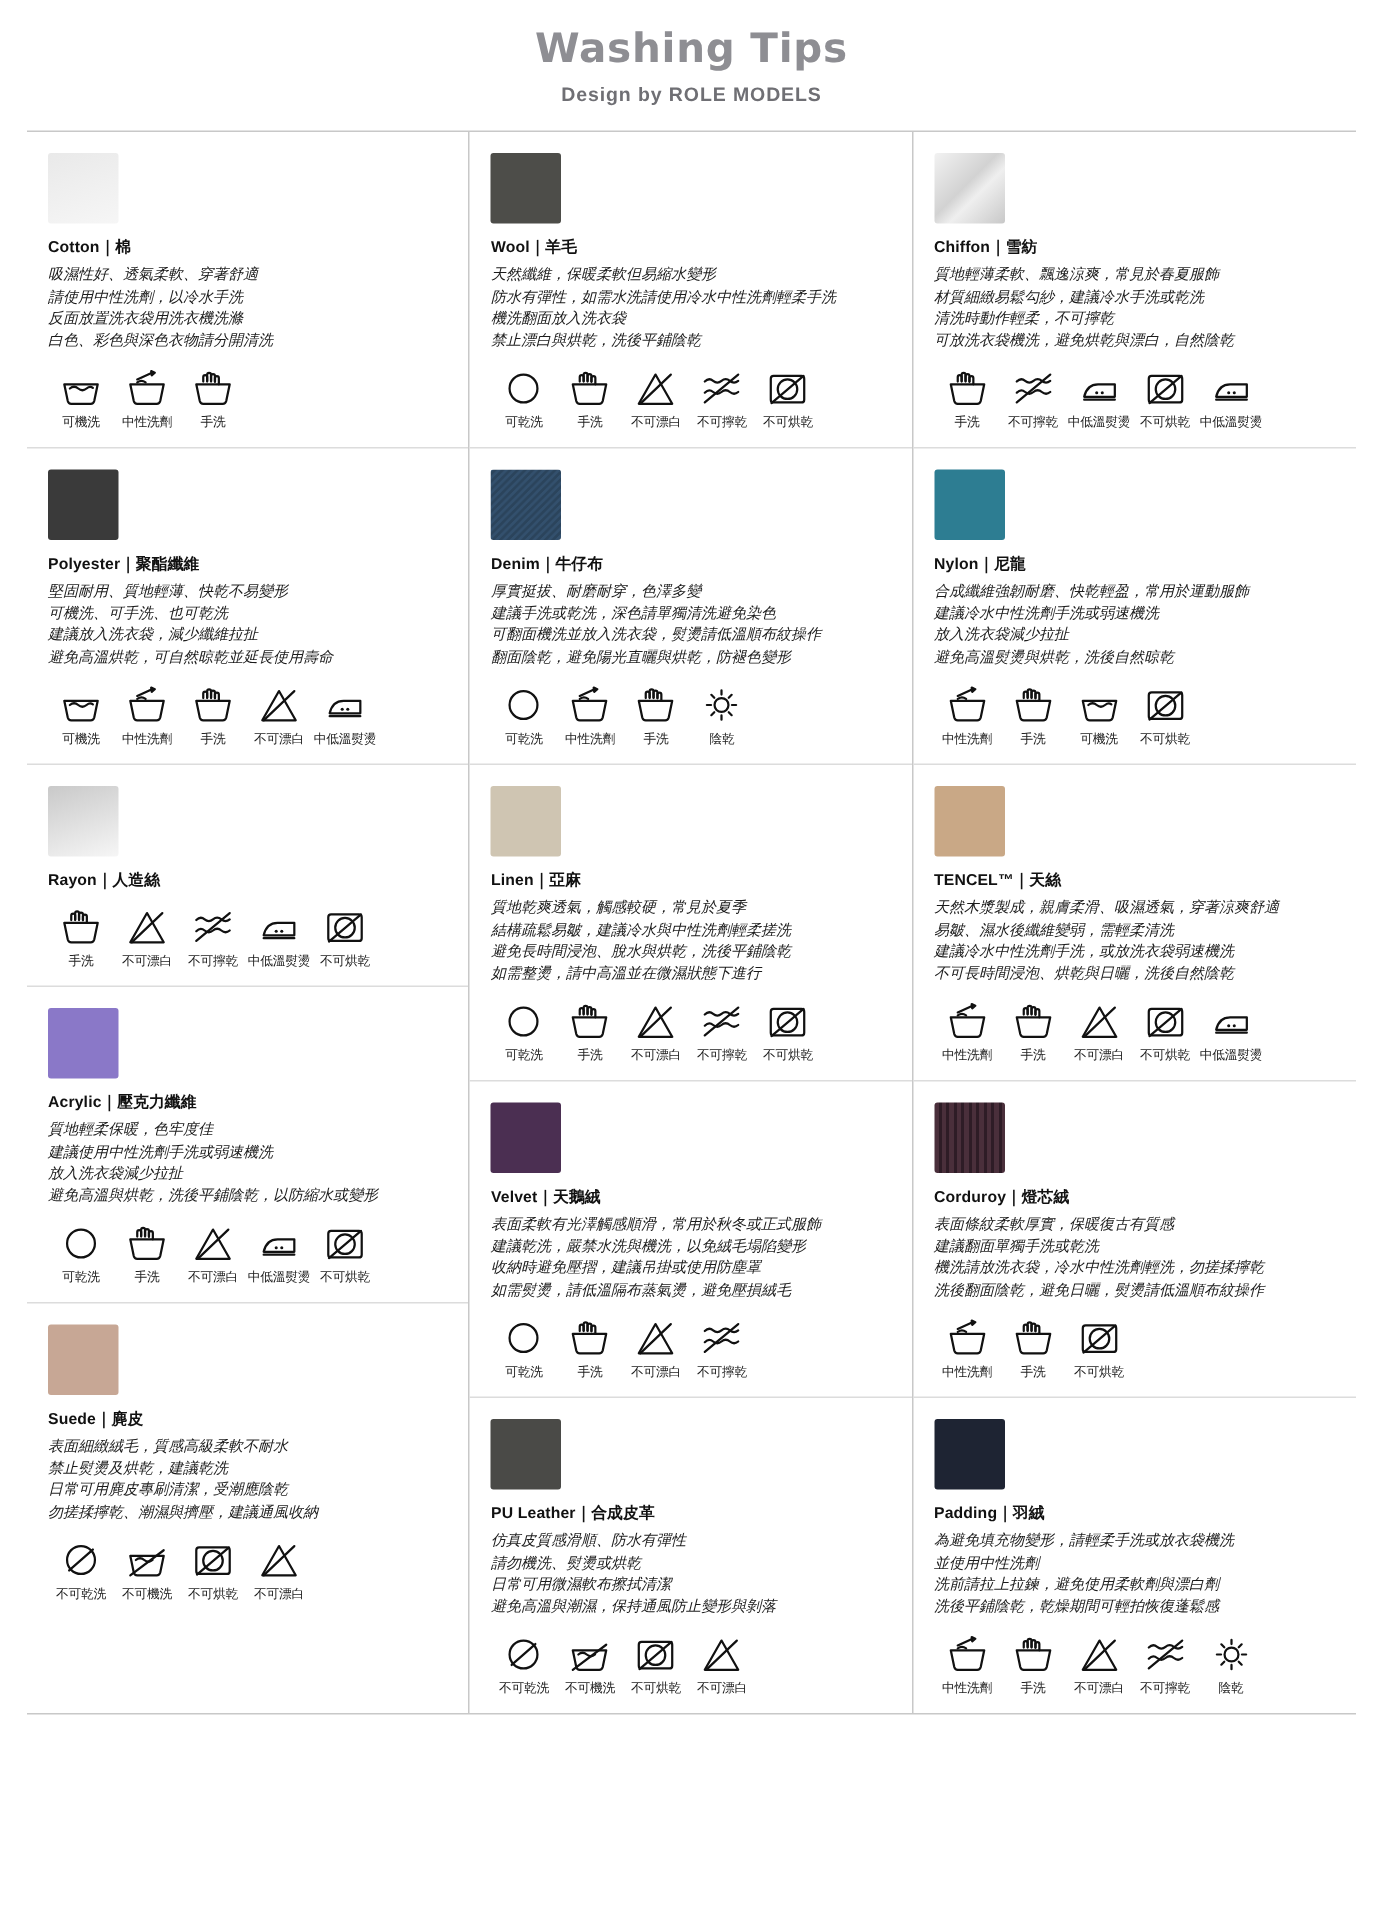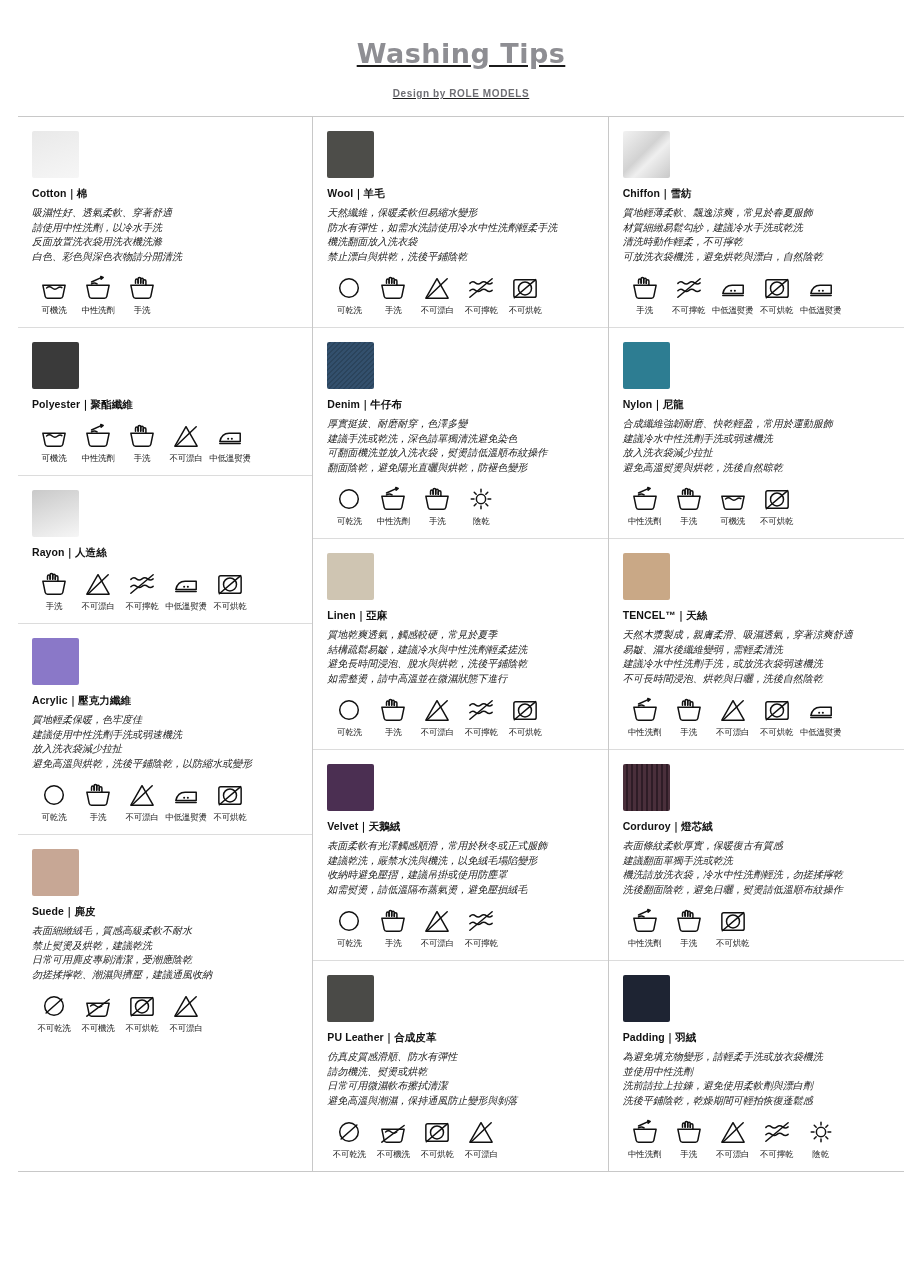--- a/index.html
+++ b/index.html
@@ -7,34 +7,34 @@
   body {
     width: 922px; height: 1280px;
     background: #ffffff;
     font-family: "Liberation Sans", sans-serif;
     color: #1b1b1b;
     overflow: hidden;
   }
   .page { width:922px; height:1280px; position:relative; padding: 0 18px; }
 
   
-  .header { text-align:center; padding-top: 38px; text-decoration: underline; }
+  .header { text-align:center; padding-top: 17px; }
   .header .title {
     font-size: 27px;
     font-weight: bold;
     color: #8e8e93;
     letter-spacing: 0.5px;
     font-family: "DejaVu Sans", sans-serif;
   }
   .header .subtitle {
-    font-size: 10px;
+    font-size: 13px;
     font-weight: bold;
     color: #6f6f74;
     letter-spacing: 0.6px;
-    margin-top: 19px;
+    margin-top: 7px;
   }
 
   
   .grid {
     margin-top: 17px;
     display: grid;
     grid-template-columns: repeat(3, 1fr);
     border-top: 1px solid #c8c8c8;
     border-bottom: 1px solid #c8c8c8;
   }
@@ -137,20 +137,26 @@
                   <path class="st" d="M17.4 9 V6.5 a1.4 1.4 0 0 1 2.8 0 V11"></path>
                 </svg>
               </div>
               <div class="lbl">手洗</div>
             </div>
           </div>
         </div>
         <div class="card">
           <div class="swatch" style="background:#3a3a3a;"></div>
           <div class="fabric-name">Polyester｜聚酯纖維</div>
+          <div class="desc">
+            <div>堅固耐用、質地輕薄、快乾不易變形</div>
+            <div>可機洗、可手洗、也可乾洗</div>
+            <div>建議放入洗衣袋，減少纖維拉扯</div>
+            <div>避免高溫烘乾，可自然晾乾並延長使用壽命</div>
+          </div>
           <div class="symbols">
             <div class="sym">
               <div class="glyph">
                 <svg width="30" height="26" viewBox="0 0 32 28">
                   <path class="st" d="M4 11 H28 L25.5 23 Q25 25 23 25 H9 Q7 25 6.5 23 Z"></path>
                   <path class="st" d="M8 14 Q11 11.5 14 14 Q17 16.5 20 14 Q22.5 12 24.5 13.6"></path>
                 </svg>
               </div>
               <div class="lbl">可機洗</div>
             </div>

